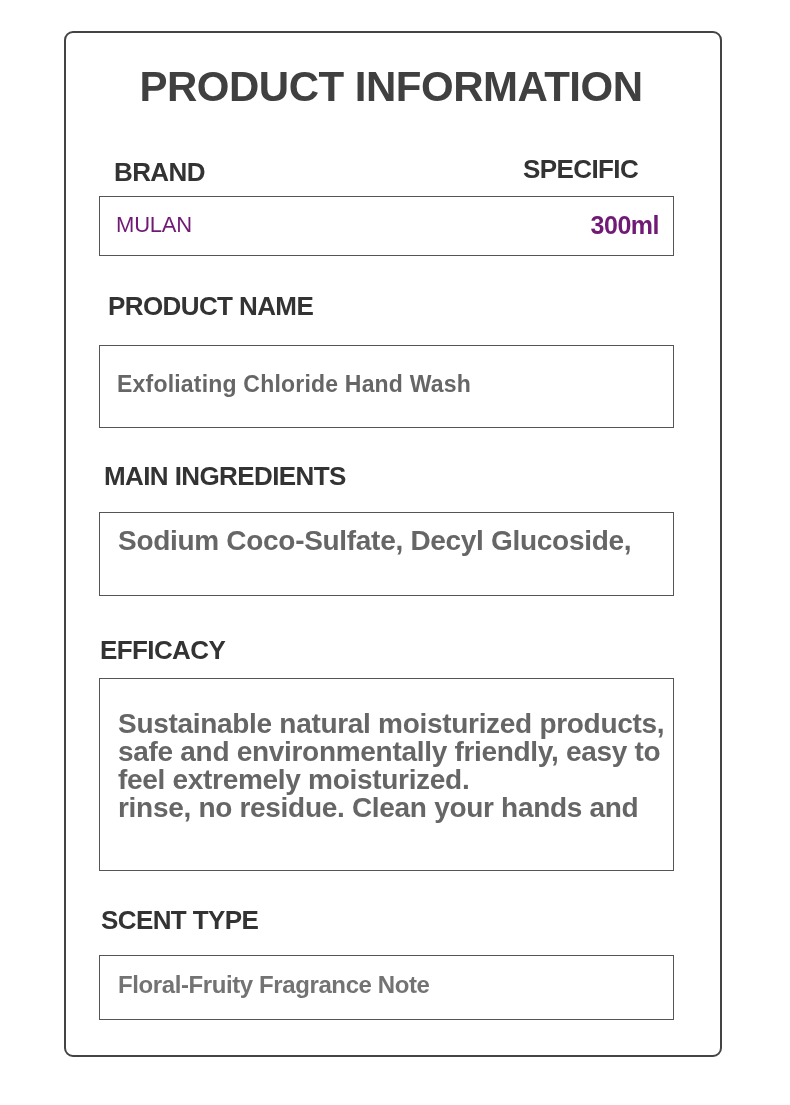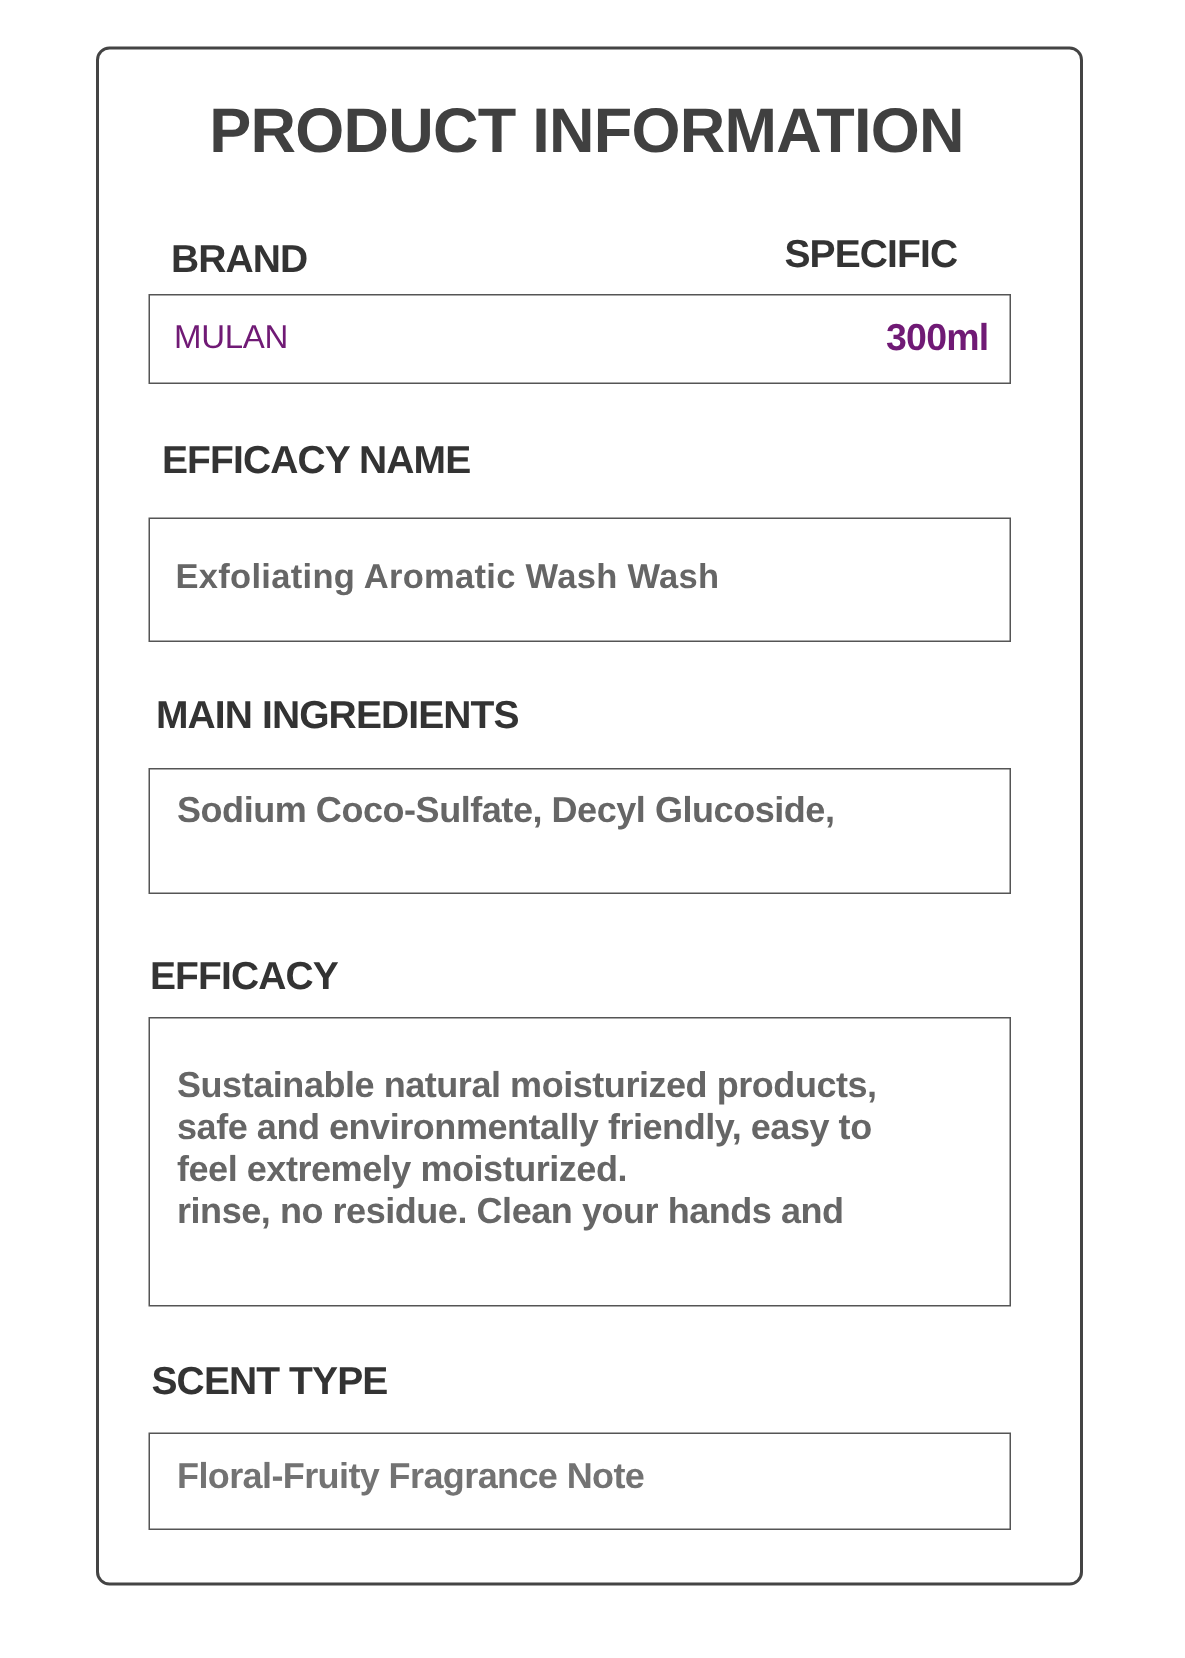--- a/index.html
+++ b/index.html
@@ -44,42 +44,42 @@
       color: #666666;
       font-weight: bold;
       line-height: 1;
     }
     .val-plain {
       position: absolute;
       color: #701a75;
       line-height: 1;
     }
     .multi {
-      font-size: 24px; font-weight: bold; color: #666666;
+      font-size: 28px; font-weight: bold; color: #666666;
       line-height: 28px;
       letter-spacing: -0.3px;
     }
   </style>
 </head>
 <body>
 
 <div class="card"></div>
 
 <div class="title" style="position:absolute; left:64px; width:658px; top:66px;">PRODUCT INFORMATION</div>
 
 <div class="label" style="left:114px; top:159px;">BRAND</div>
 <div class="label" style="left:523px; top:156px;">SPECIFIC</div>
 
 <div class="box" style="top:196px; height:60px;"></div>
 <div class="val-plain" style="left:116px; top:214px; font-size:22px; letter-spacing:-0.2px;">MULAN</div>
 <div class="val-plain" style="right:131px; top:213px; font-size:25px; font-weight:bold; letter-spacing:-0.5px;">300ml</div>
 
-<div class="label" style="left:108px; top:293px;">EFFICACY NAME</div>
+<div class="label" style="left:108px; top:293px;">PRODUCT NAME</div>
 <div class="box" style="top:345px; height:83px;"></div>
-<div class="val" style="left:117px; top:373px; font-size:23px; letter-spacing:0.2px;">Exfoliating Aromatic Wash Wash</div>
+<div class="val" style="left:117px; top:373px; font-size:23px; letter-spacing:0.2px;">Exfoliating Chloride Hand Wash</div>
 
 <div class="label" style="left:104px; top:463px;">MAIN INGREDIENTS</div>
 <div class="box" style="top:512px; height:84px;"></div>
 <div class="multi" style="position:absolute; left:118px; top:527px;">
   <div>Sodium Coco-Sulfate, Decyl Glucoside,</div>
 </div>
 
 <div class="label" style="left:100px; top:637px;">EFFICACY</div>
 <div class="box" style="top:678px; height:193px;"></div>
 <div class="multi" style="position:absolute; left:118px; top:710px;">

